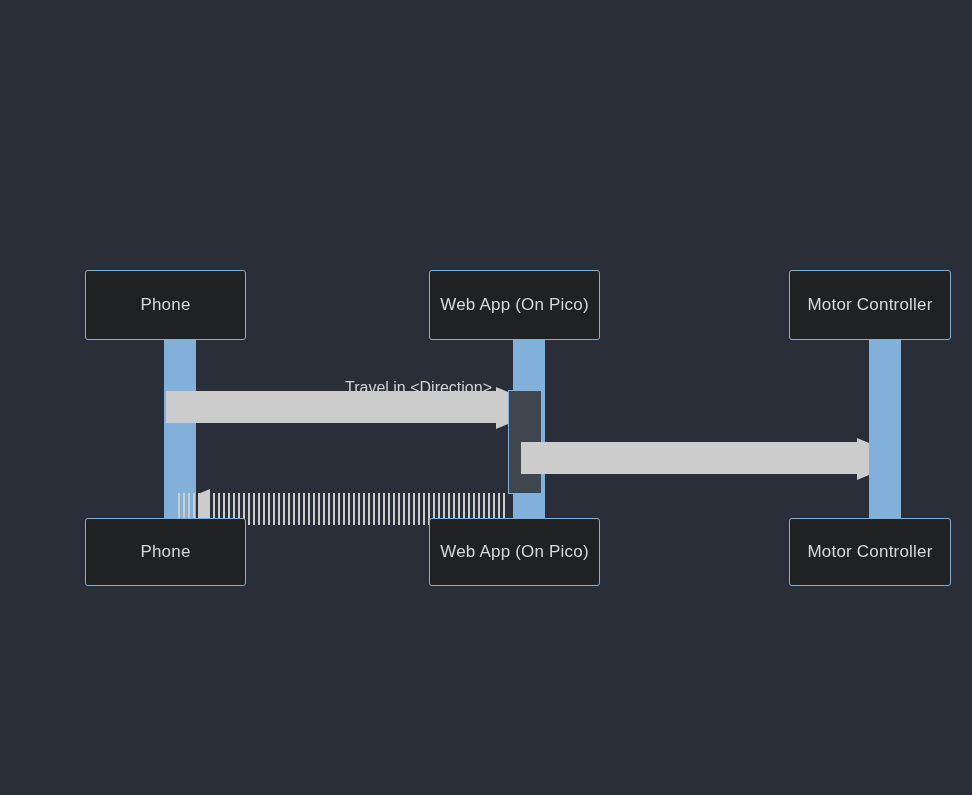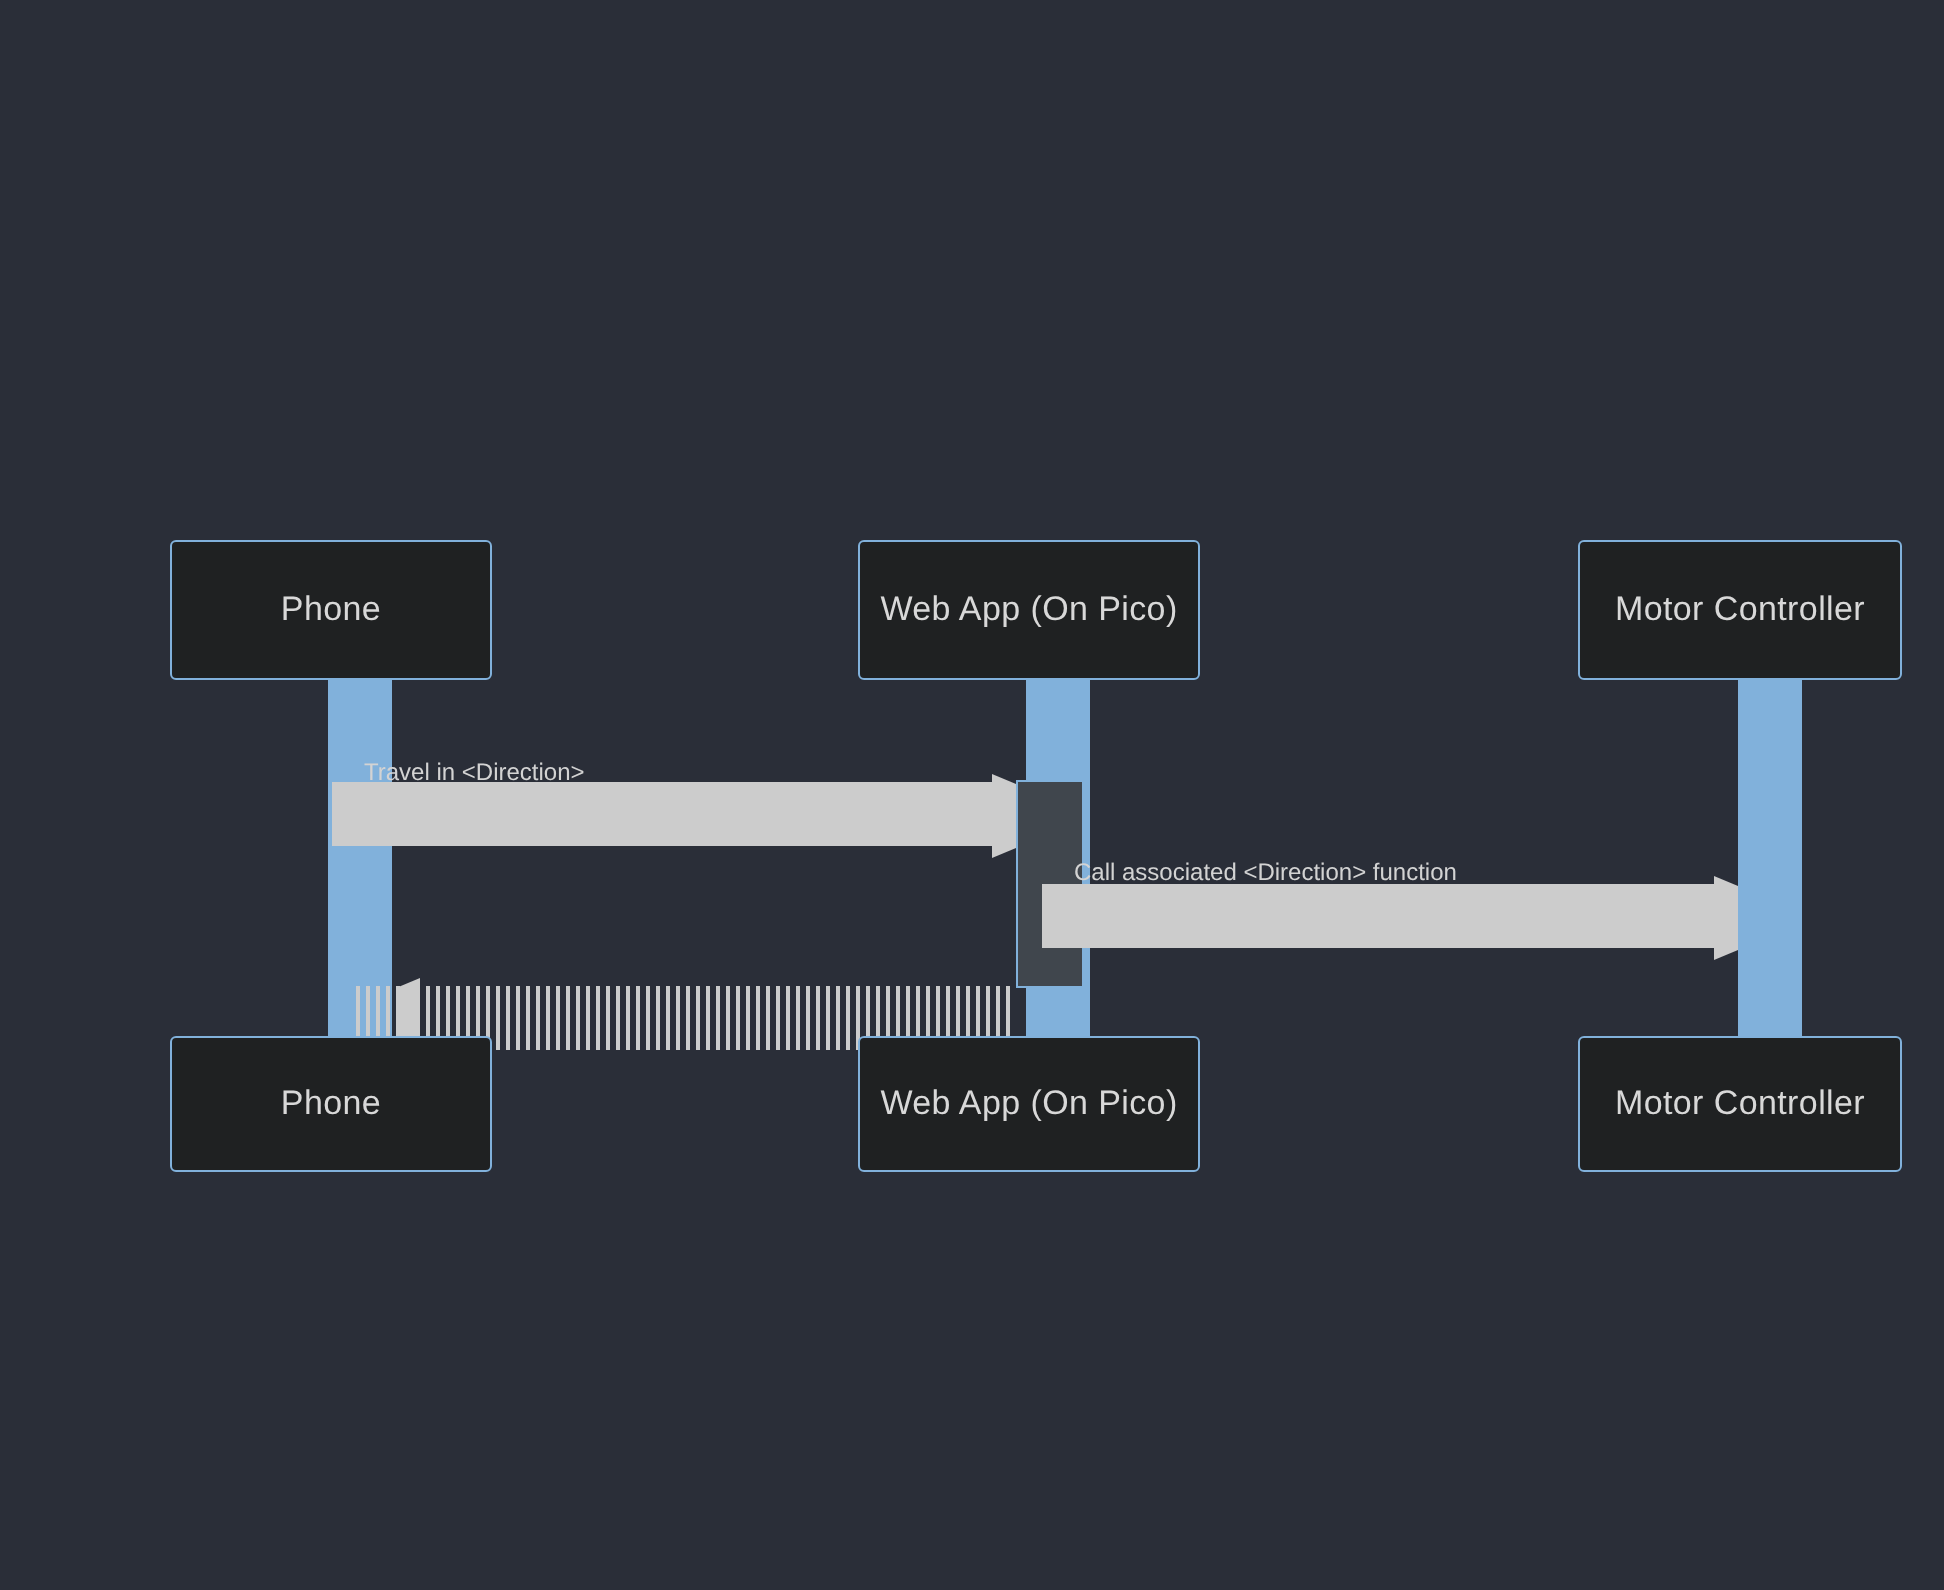--- a/index.html
+++ b/index.html
@@ -43,23 +43,23 @@
     width: 2px;
     background: var(--lifeline);
   }
   .activation {
     position: absolute;
     background: var(--activation-fill);
     border: 1px solid var(--activation-border);
   }
   .msg-label {
     position: absolute;
-    text-align: left;
+    text-align: right;
     color: var(--message-text);
-    font-size: 12px;
+    font-size: 16px;
     white-space: nowrap;
   }
   .msg-line {
     position: absolute;
     height: 2px;
   }
   .msg-line.solid { background: var(--message-line); }
   .msg-line.dashed {
     background: repeating-linear-gradient(90deg,
       var(--message-line) 0px, var(--message-line) 2px,
@@ -119,21 +119,20 @@
   <div class="actor actor-motor-top">
     <span class="actor-label">Motor Controller</span>
   </div>
 
   <div class="activation activation-webapp"></div>
 
   <div class="msg-label msg1-label">Travel in &lt;Direction&gt;</div>
   <div class="msg-line solid msg1-line"></div>
   <div class="arrow right msg1-arrow"></div>
 
-  <div class="msg-label msg2-label">Call associated &lt;Direction&gt; function</div>
   <div class="msg-line solid msg2-line"></div>
   <div class="arrow right msg2-arrow"></div>
 
   <div class="msg-line dashed msg3-line"></div>
   <div class="arrow left msg3-arrow"></div>
 
   <div class="actor actor-phone-bot">
     <span class="actor-label">Phone</span>
   </div>
   <div class="actor actor-webapp-bot">

